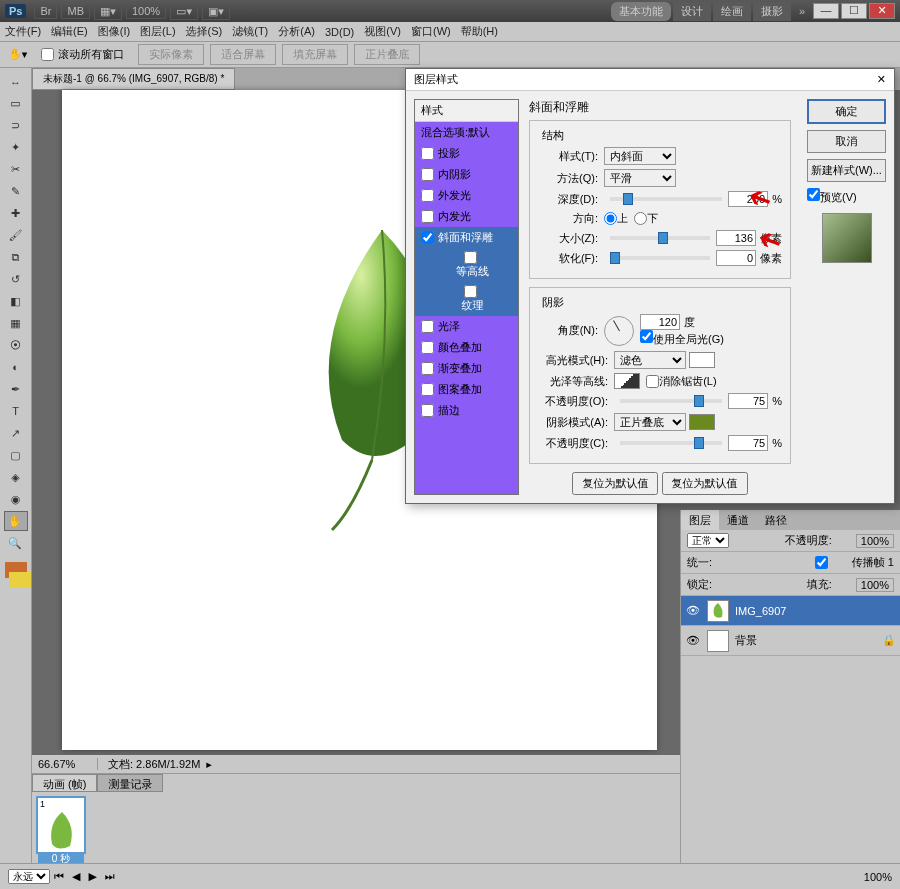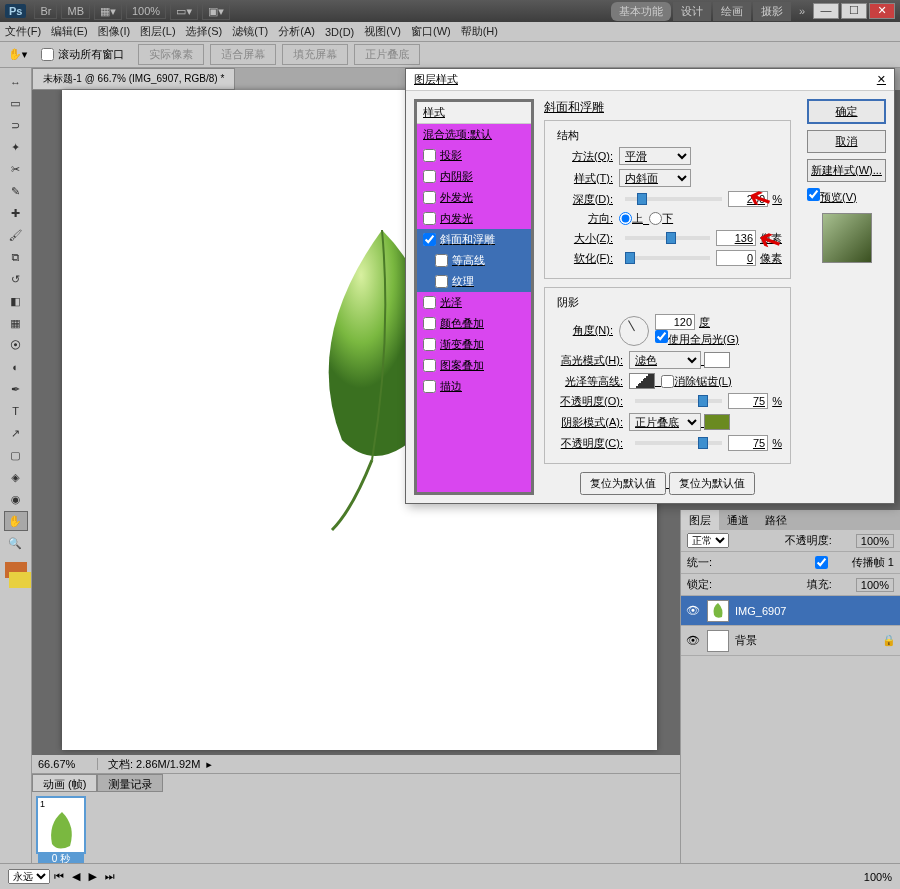--- a/index.html
+++ b/index.html
@@ -43,29 +43,29 @@
 .panel-tabs .pt.a{background:#d0d0d0;}
 .panel-row{height:22px;display:flex;align-items:center;padding:0 6px;background:#c8c8c8;border-bottom:1px solid #aaa;gap:24px;}
 .panel-row select,.panel-row input{font-size:10px;}
 .layer{height:30px;display:flex;align-items:center;padding:0 4px;border-bottom:1px solid #aaa;}
 .layer.sel{background:#3d6fb5;color:#fff;}
 .layer .eye{width:16px;text-align:center;}
 .layer .thumb{width:22px;height:22px;background:#fff;border:1px solid #888;margin:0 6px;}
 .footer{position:absolute;bottom:0;left:0;right:0;height:26px;background:#c8c8c8;border-top:1px solid #999;display:flex;align-items:center;padding:0 8px;}
 .footer select{font-size:10px;}
 
-.dialog{position:absolute;left:405px;top:68px;width:490px;background:#f0f0f0;border:1px solid #666;box-shadow:3px 3px 10px rgba(0,0,0,.3);z-index:100;text-decoration:underline;}
+.dialog{position:absolute;left:405px;top:68px;width:490px;background:#f0f0f0;border:1px solid #666;box-shadow:3px 3px 10px rgba(0,0,0,.3);z-index:100;}
 .dlg-title{height:22px;background:#fff;display:flex;align-items:center;padding:0 8px;border-bottom:1px solid #ccc;}
 .dlg-title .x{margin-left:auto;cursor:pointer;}
 .dlg-body{display:flex;padding:8px;}
-.style-list{width:120px;border:3px solid #737373;background:#d946ef;}
+.style-list{width:105px;border:1px solid #737373;background:#8b5cf6;}
 .style-list .hdr{padding:3px 6px;background:#f0f0f0;border-bottom:1px solid #ccc;}
 .style-list .item{padding:3px 6px;display:flex;align-items:center;}
 .style-list .item.sel{background:#3d6fb5;color:#fff;}
-.style-list .sub{padding-left:18px;}
+.style-list .sub{padding-left:18px;flex-direction:column;}
 .style-list input[type=checkbox]{margin-right:4px;}
 .settings{flex:1;padding:0 10px;}
 .fieldset{border:1px solid #bbb;padding:8px;margin-bottom:8px;}
 .fieldset .legend{font-size:11px;margin-top:-14px;background:#f0f0f0;display:inline-block;padding:0 4px;}
 .frow{display:flex;align-items:center;margin:4px 0;font-size:11px;}
 .frow .lbl{width:60px;text-align:right;margin-right:6px;}
 .frow input[type=text]{width:40px;border:1px solid #999;padding:1px 2px;text-align:right;}
 .frow select{border:1px solid #999;padding:1px;width:72px;}
 .slider{flex:1;height:4px;background:#ddd;position:relative;margin:0 6px;}
 .slider .thumb{width:10px;height:12px;background:#3d8fcf;position:absolute;top:-4px;border:1px solid #2060a0;}
@@ -298,26 +298,26 @@
           <input type="checkbox" style="">
           <span>描边</span>
         </div>
     </div>
 
     <div class="settings">
       <div style="font-size:12px;margin-bottom:4px">斜面和浮雕</div>
       <div class="fieldset">
         <div class="legend">结构</div>
         <div class="frow">
+            <span class="lbl">样式(T):</span>
+            <select><option>内斜面</option></select>
+          </div>
+        <div class="frow">
             <span class="lbl">方法(Q):</span>
             <select><option>平滑</option></select>
-          </div>
-        <div class="frow">
-            <span class="lbl">样式(T):</span>
-            <select><option>内斜面</option></select>
           </div>
         <div class="frow">
             <span class="lbl">深度(D):</span>
             <div class="slider">
               <div class="thumb" style="left:12%"></div>
             </div>
             <input type="text" value="200" style="">
             <span style="margin-left:4px">%</span>
           </div>
         <div class="frow"><span class="lbl">方向:</span><input type="radio" checked="" style=""><span>上</span>&nbsp;&nbsp;<input type="radio" style=""><span>下</span></div>

